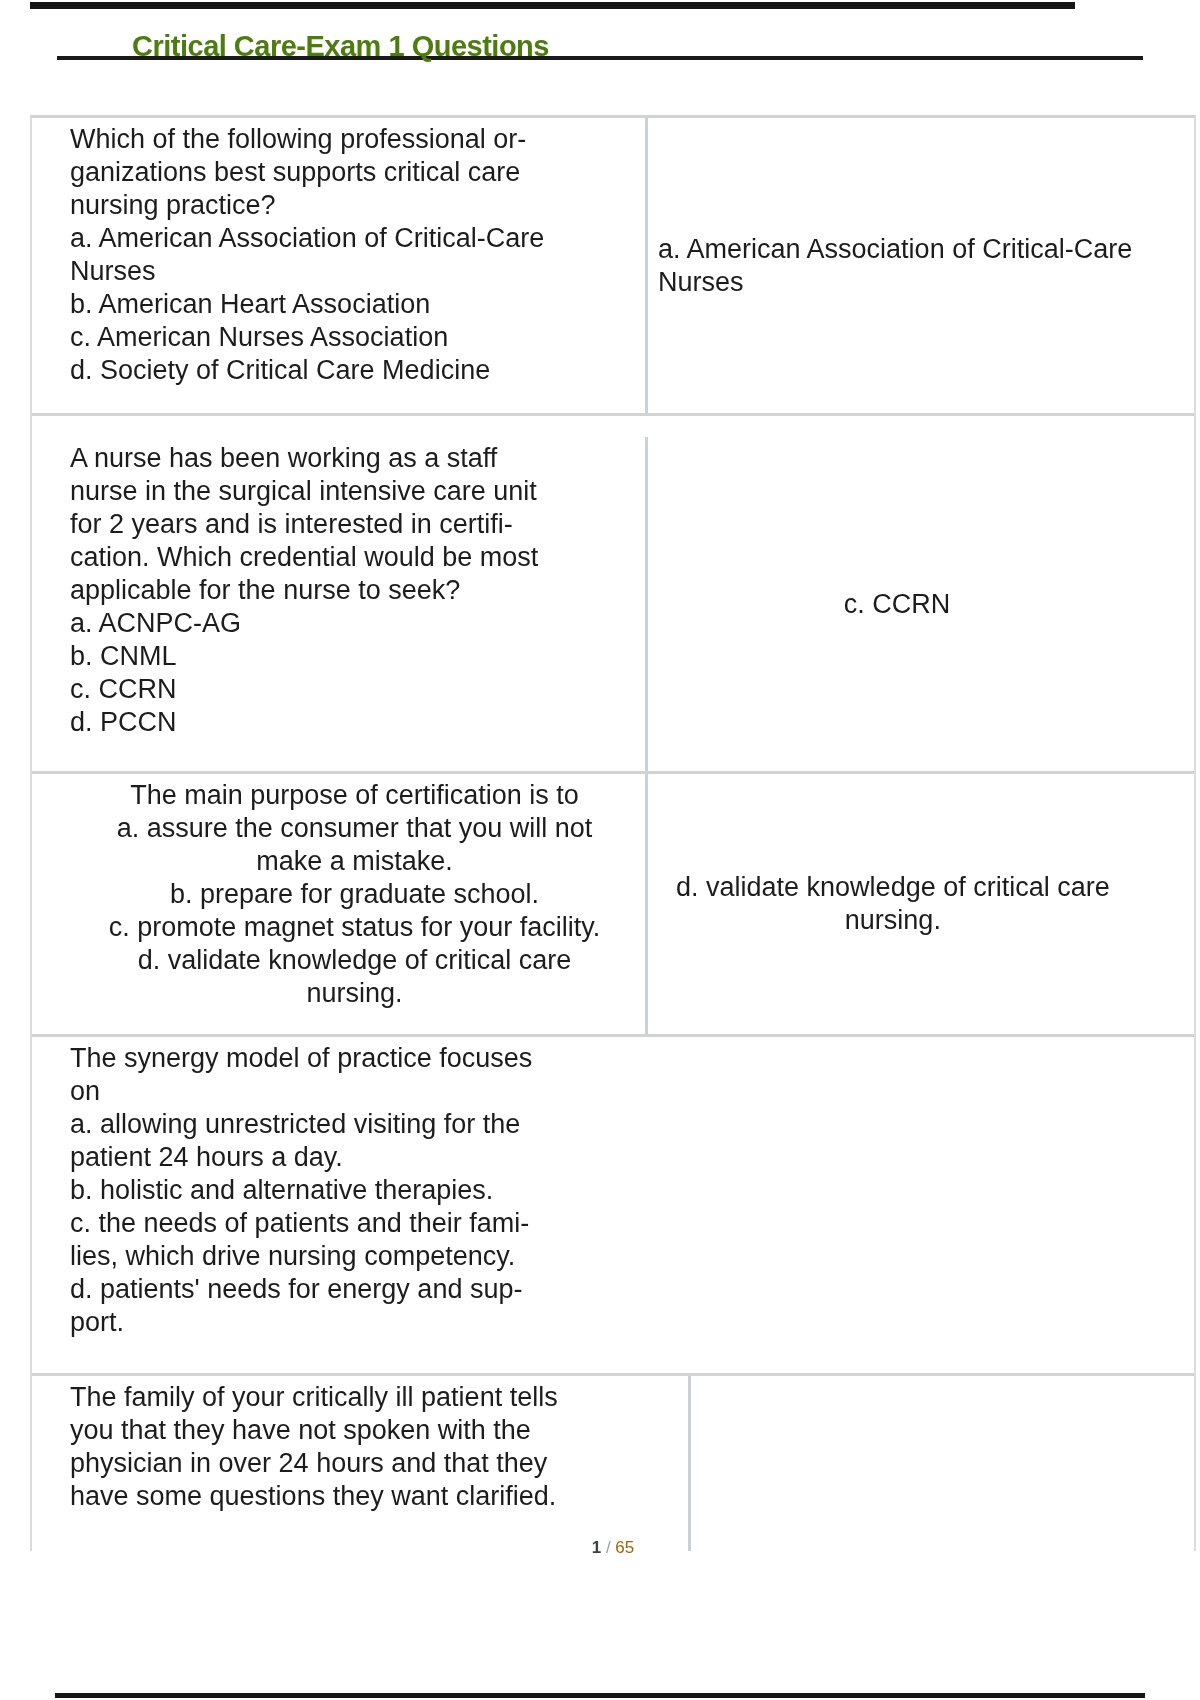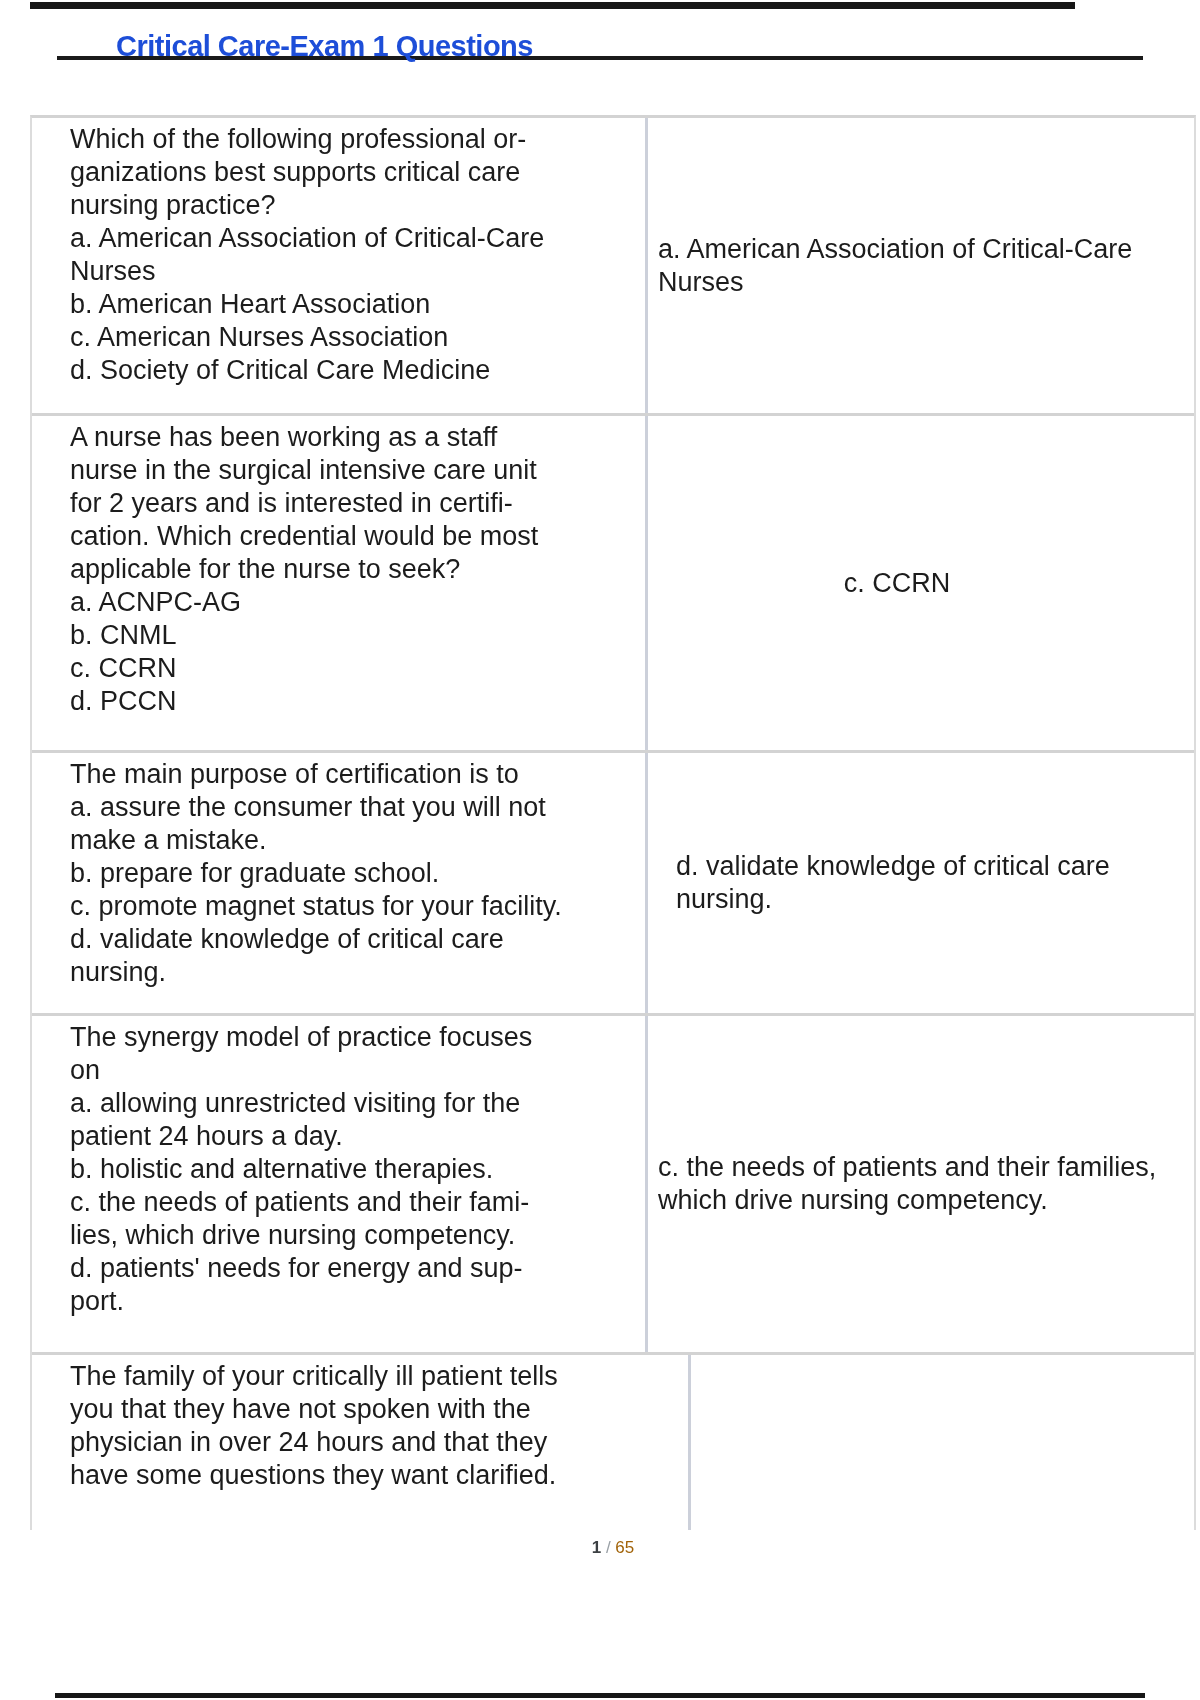--- a/index.html
+++ b/index.html
@@ -8,22 +8,22 @@
     font-family:"Liberation Sans","DejaVu Sans",sans-serif;
     color:#1c1c1c;overflow:hidden;
   }
   
   .top-bar{position:absolute;left:30px;top:2px;width:1045px;height:7px;background:#161616;}
   .bottom-bar{position:absolute;left:55px;top:1693px;width:1090px;height:5px;background:#161616;}
 
   
   .title-line{position:absolute;left:57px;top:56px;width:1086px;height:4px;background:#1a1a1a;}
   .page-title{
-    position:absolute;left:116px;top:30px;
-    font-size:29px;font-weight:bold;letter-spacing:-0.5px;color:#1d4ed8;
+    position:absolute;left:132px;top:30px;
+    font-size:29px;font-weight:bold;letter-spacing:-0.5px;color:#4d7c0f;
     white-space:nowrap;
   }
 
   
   .qa-table{
     position:absolute;left:30px;top:115px;width:1166px;
     border-left:2px solid #dcdcdc;border-right:2px solid #dcdcdc;
     border-top:3px solid #d3d3d3;
     box-sizing:border-box;background:#fff;
   }
@@ -39,22 +39,22 @@
     flex:1 1 auto;border-left:3px solid #ccd0da;
     display:flex;align-items:center;
     box-sizing:border-box;padding-left:10px;
     font-size:27px;line-height:33px;
     white-space:pre-line;
   }
   .a-cell.center{justify-content:center;padding-right:48px;padding-left:0;}
   .a-cell.indent{padding-left:28px;}
 
   .row-1{height:295px;}
-  .row-2{height:334px;}
-  .row-3{height:260px;}
+  .row-2{height:334px;margin-top:21px;}
+  .row-3{height:260px;text-align:center;}
   .row-4{height:336px;}
   .row-5{height:175px;}
 
   
   .page-indicator{
     position:absolute;left:30px;top:1538px;width:1166px;
     text-align:center;font-size:17px;
   }
   .page-current{font-weight:bold;color:#3c4043;}
   .page-sep{color:#9aa0a6;}
@@ -111,22 +111,20 @@
   <div class="qa-row row-4">
     <div class="q-cell">The synergy model of practice focuses
 on
 a. allowing unrestricted visiting for the
 patient 24 hours a day.
 b. holistic and alternative therapies.
 c. the needs of patients and their fami-
 lies, which drive nursing competency.
 d. patients' needs for energy and sup-
 port.</div>
-    <div class="a-cell">c. the needs of patients and their families,
-which drive nursing competency.</div>
   </div>
 
   <div class="qa-row row-5 last">
     <div class="q-cell">The family of your critically ill patient tells
 you that they have not spoken with the
 physician in over 24 hours and that they
 have some questions they want clarified.</div>
     <div class="a-cell"></div>
   </div>
 

